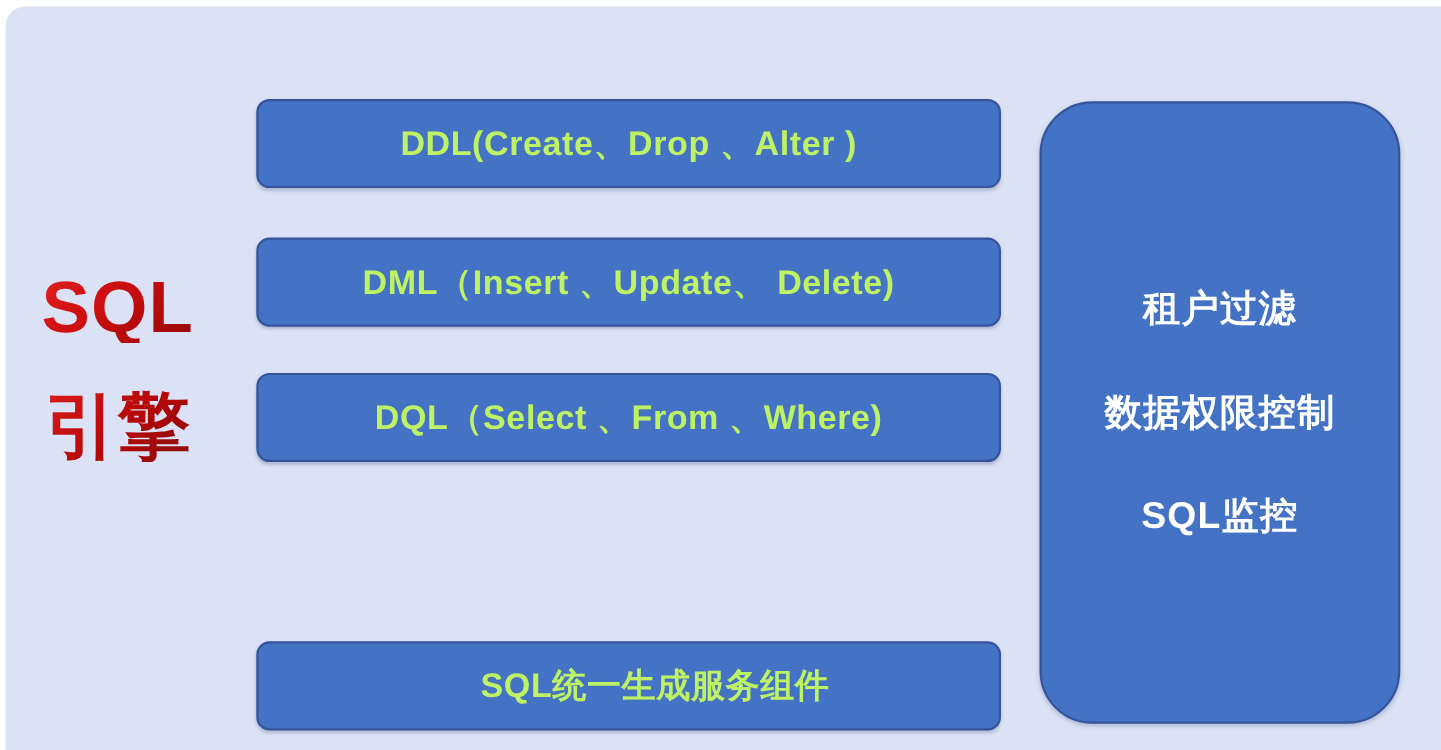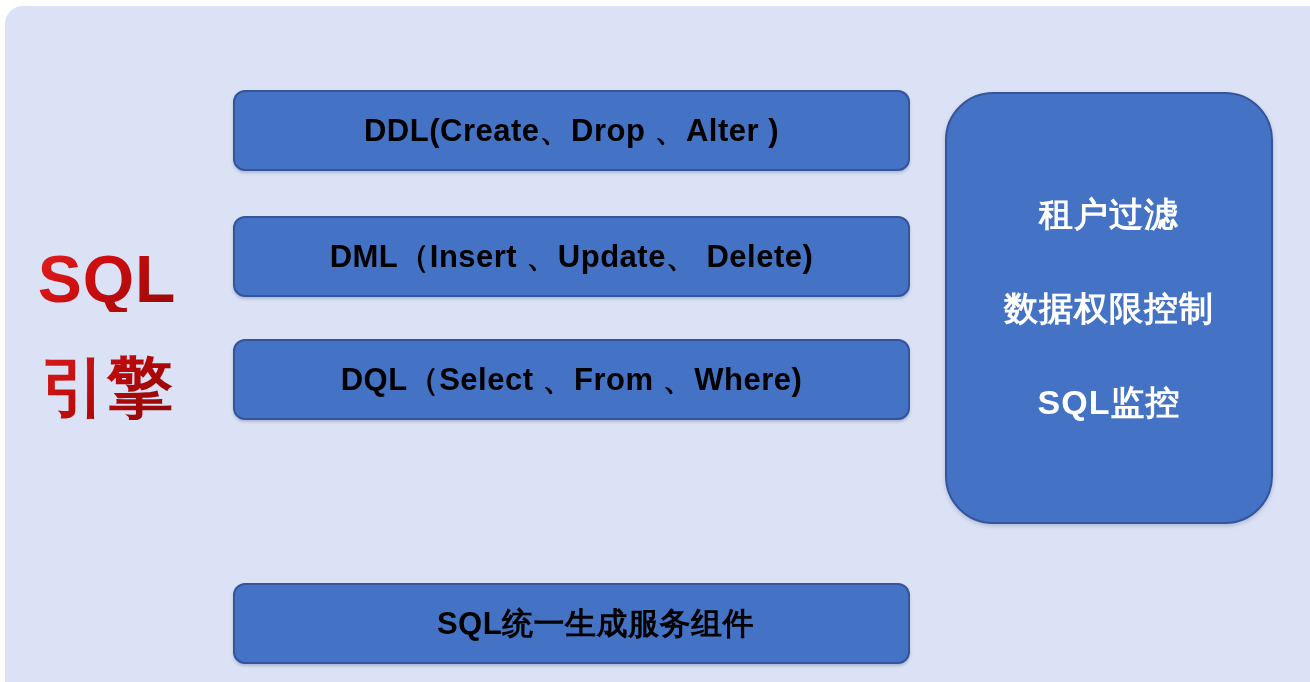--- a/index.html
+++ b/index.html
@@ -47,21 +47,21 @@
     background-clip: text;
     color: transparent;
     line-height: 1;
   }
   
   .node {
     position: absolute;
     background: #4472c4;
     border: 2px solid #35549b;
     box-sizing: border-box;
-    color: #000000;
+    color: #bef264;
     font-weight: 700;
     display: flex;
     align-items: center;
     justify-content: center;
     box-shadow: 0 2px 3px rgba(40, 60, 110, 0.25);
   }
   .wide {
     left: 228px;
     width: 677px;
     height: 81px;
@@ -90,21 +90,21 @@
   .s1 { left: 0;     width: 127px; }
   .s2 { left: 152px; width: 130px; }
   .s3 { left: 312px; width: 150px; }
   .s4 { left: 502px; width: 175px; }
   
   .right-panel {
     position: absolute;
     left: 940px;
     top: 86px;
     width: 328px;
-    height: 432px;
+    height: 566px;
     background: #4472c4;
     border: 2px solid #35549b;
     box-sizing: border-box;
     border-radius: 48px;
     display: flex;
     flex-direction: column;
     align-items: center;
     justify-content: center;
     gap: 60px;
     box-shadow: 0 2px 4px rgba(40, 60, 110, 0.25);

